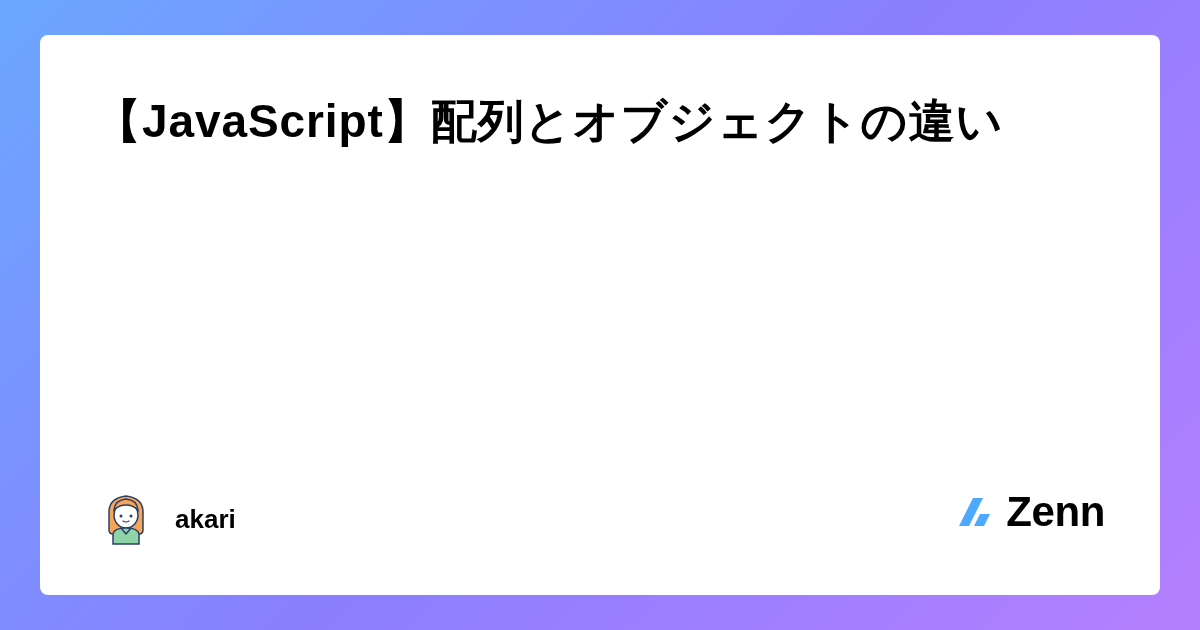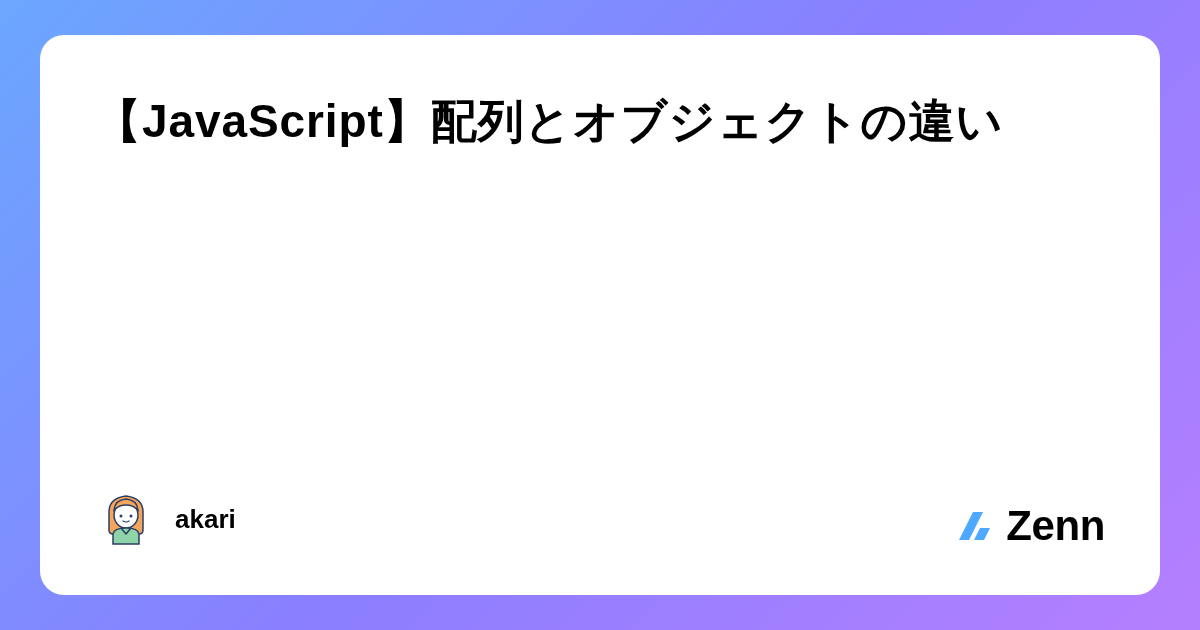--- a/index.html
+++ b/index.html
@@ -15,38 +15,38 @@
       display: flex;
       align-items: center;
       justify-content: center;
       font-family: -apple-system, BlinkMacSystemFont, "Segoe UI", "Hiragino Sans", "Hiragino Kaku Gothic ProN", "Yu Gothic", sans-serif;
     }
 
     .card {
       width: 1120px;
       height: 560px;
       background: #ffffff;
-      border-radius: 24px;
+      border-radius: 8px;
       padding: 50px 55px 45px 55px;
       display: flex;
       flex-direction: column;
       justify-content: space-between;
     }
 
     .title {
       font-size: 46px;
       font-weight: 700;
       color: #000000;
       line-height: 1.6;
       letter-spacing: 0.02em;
     }
 
     .footer {
       display: flex;
-      align-items: flex-end;
+      align-items: flex-start;
       justify-content: space-between;
     }
 
     .author {
       display: flex;
       align-items: center;
       gap: 18px;
     }
 
     .avatar {

